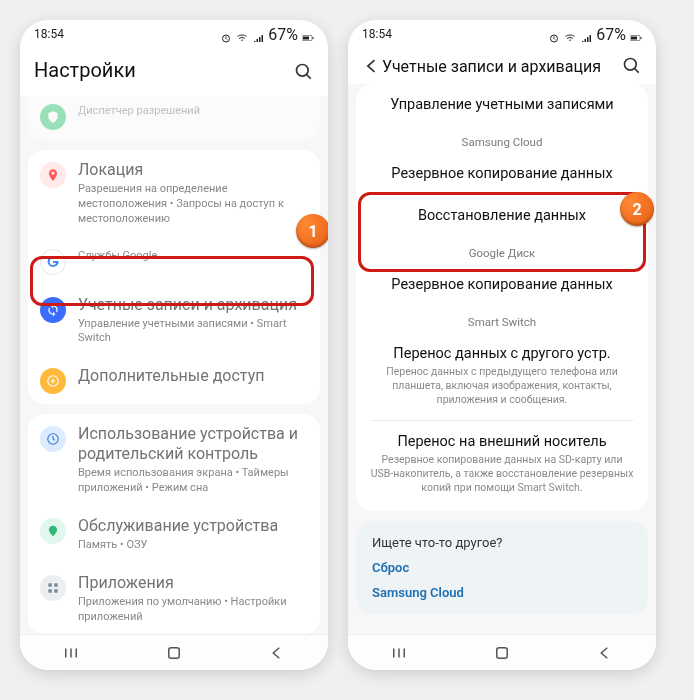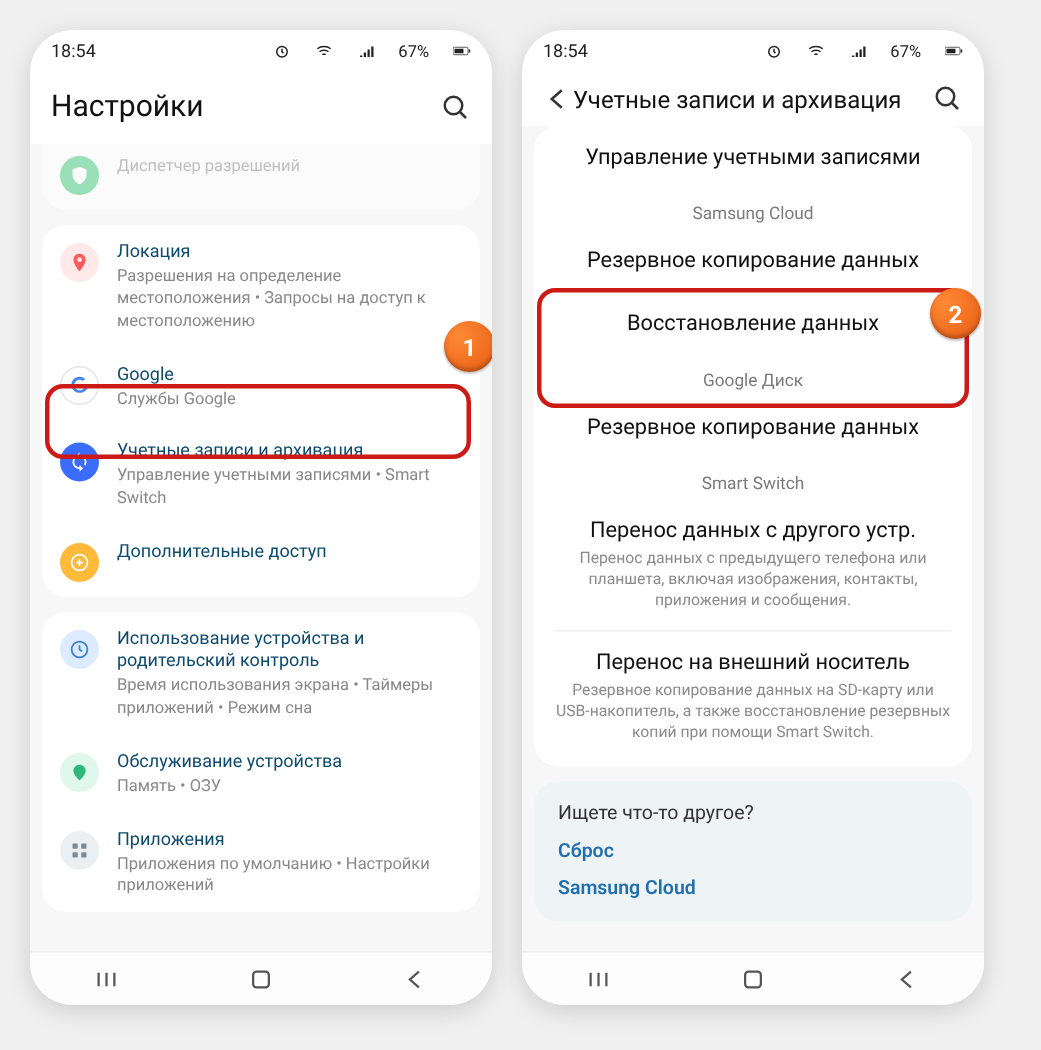--- a/index.html
+++ b/index.html
@@ -25,21 +25,21 @@
   
   .status-bar {
     height: 28px;
     display: flex;
     align-items: center;
     justify-content: space-between;
     padding: 0 14px;
     font-size: 12px;
     color: #222;
   }
-  .status-right { display: flex; align-items: flex-start; gap: 16px; font-size: 11px;}
+  .status-right { display: flex; align-items: flex-end; gap: 4px; font-size: 16px;}
   .status-right svg { width: 12px; height: 12px; }
   
   .header {
     padding: 8px 14px 8px 14px;
     display: flex;
     align-items: flex-end;
   }
   .header.big { padding: 10px 14px 14px 14px; }
   .header .title-big { font-size: 20px; font-weight: 400; color: #111; flex:1;}
   .header .title-small { font-size: 16px; font-weight: 400; color: #111; flex:1;}
@@ -67,21 +67,21 @@
   }
   .icon-col {
     width: 26px; height: 26px;
     border-radius: 50%;
     display: flex; align-items: center; justify-content: center;
     flex-shrink: 0;
     margin-top: 2px;
   }
   .icon-col svg { width: 14px; height: 14px; }
   .text-col { flex: 1; min-width: 0; }
-  .row-title { font-size: 12px; color: #0c4a6e; line-height: 1.25; }
+  .row-title { font-size: 16px; color: #737373; line-height: 1.25; }
   .row-sub { font-size: 11px; color: #888; line-height: 1.35; margin-top: 2px; }
   .section-label {
     font-size: 11.5px;
     color: #7a7a7a;
     padding: 10px 14px 4px 14px;
   }
   .divider { height: 1px; background: #eee; margin: 0 14px; }
   .card2-row {
     padding: 12px 14px;
   }
@@ -187,21 +187,20 @@
           <div class="row-sub">Разрешения на определение местоположения • Запросы на доступ к местоположению</div>
         </div>
       </div>
       <div class="row">
         <div class="icon-col" style="background:#fff;border:1px solid #e5e5e5;">
           <svg viewBox="0 0 24 24">
               <path fill="#4285F4" d="M21.6 12.2c0-.7-.1-1.2-.2-1.8H12v3.5h5.4c-.2 1.2-1.5 3.5-5.4 3.5-3.3 0-5.9-2.7-5.9-6s2.7-6 5.9-6c1.8 0 3.1.8 3.8 1.5l2.6-2.5C16.8 2.9 14.6 2 12 2 6.9 2 2.8 6.1 2.8 11.2S6.9 20.4 12 20.4c5.9 0 9.6-4.1 9.6-8.2z"></path>
             </svg>
         </div>
         <div class="text-col">
-          <div class="row-title">Google</div>
           <div class="row-sub">Службы Google</div>
         </div>
       </div>
       <div class="row">
         <div class="icon-col" style="background:#3a6cff;">
           <svg viewBox="0 0 24 24" fill="#fff">
               <path d="M12 4V1L8 5l4 4V6c3.3 0 6 2.7 6 6 0 1-.3 2-.7 2.8l1.5 1.5C19.5 15 20 13.5 20 12c0-4.4-3.6-8-8-8zm0 14c-3.3 0-6-2.7-6-6 0-1 .3-2 .7-2.8L5.2 7.7C4.5 9 4 10.5 4 12c0 4.4 3.6 8 8 8v3l4-4-4-4v3z"></path>
             </svg>
         </div>
         <div class="text-col">

